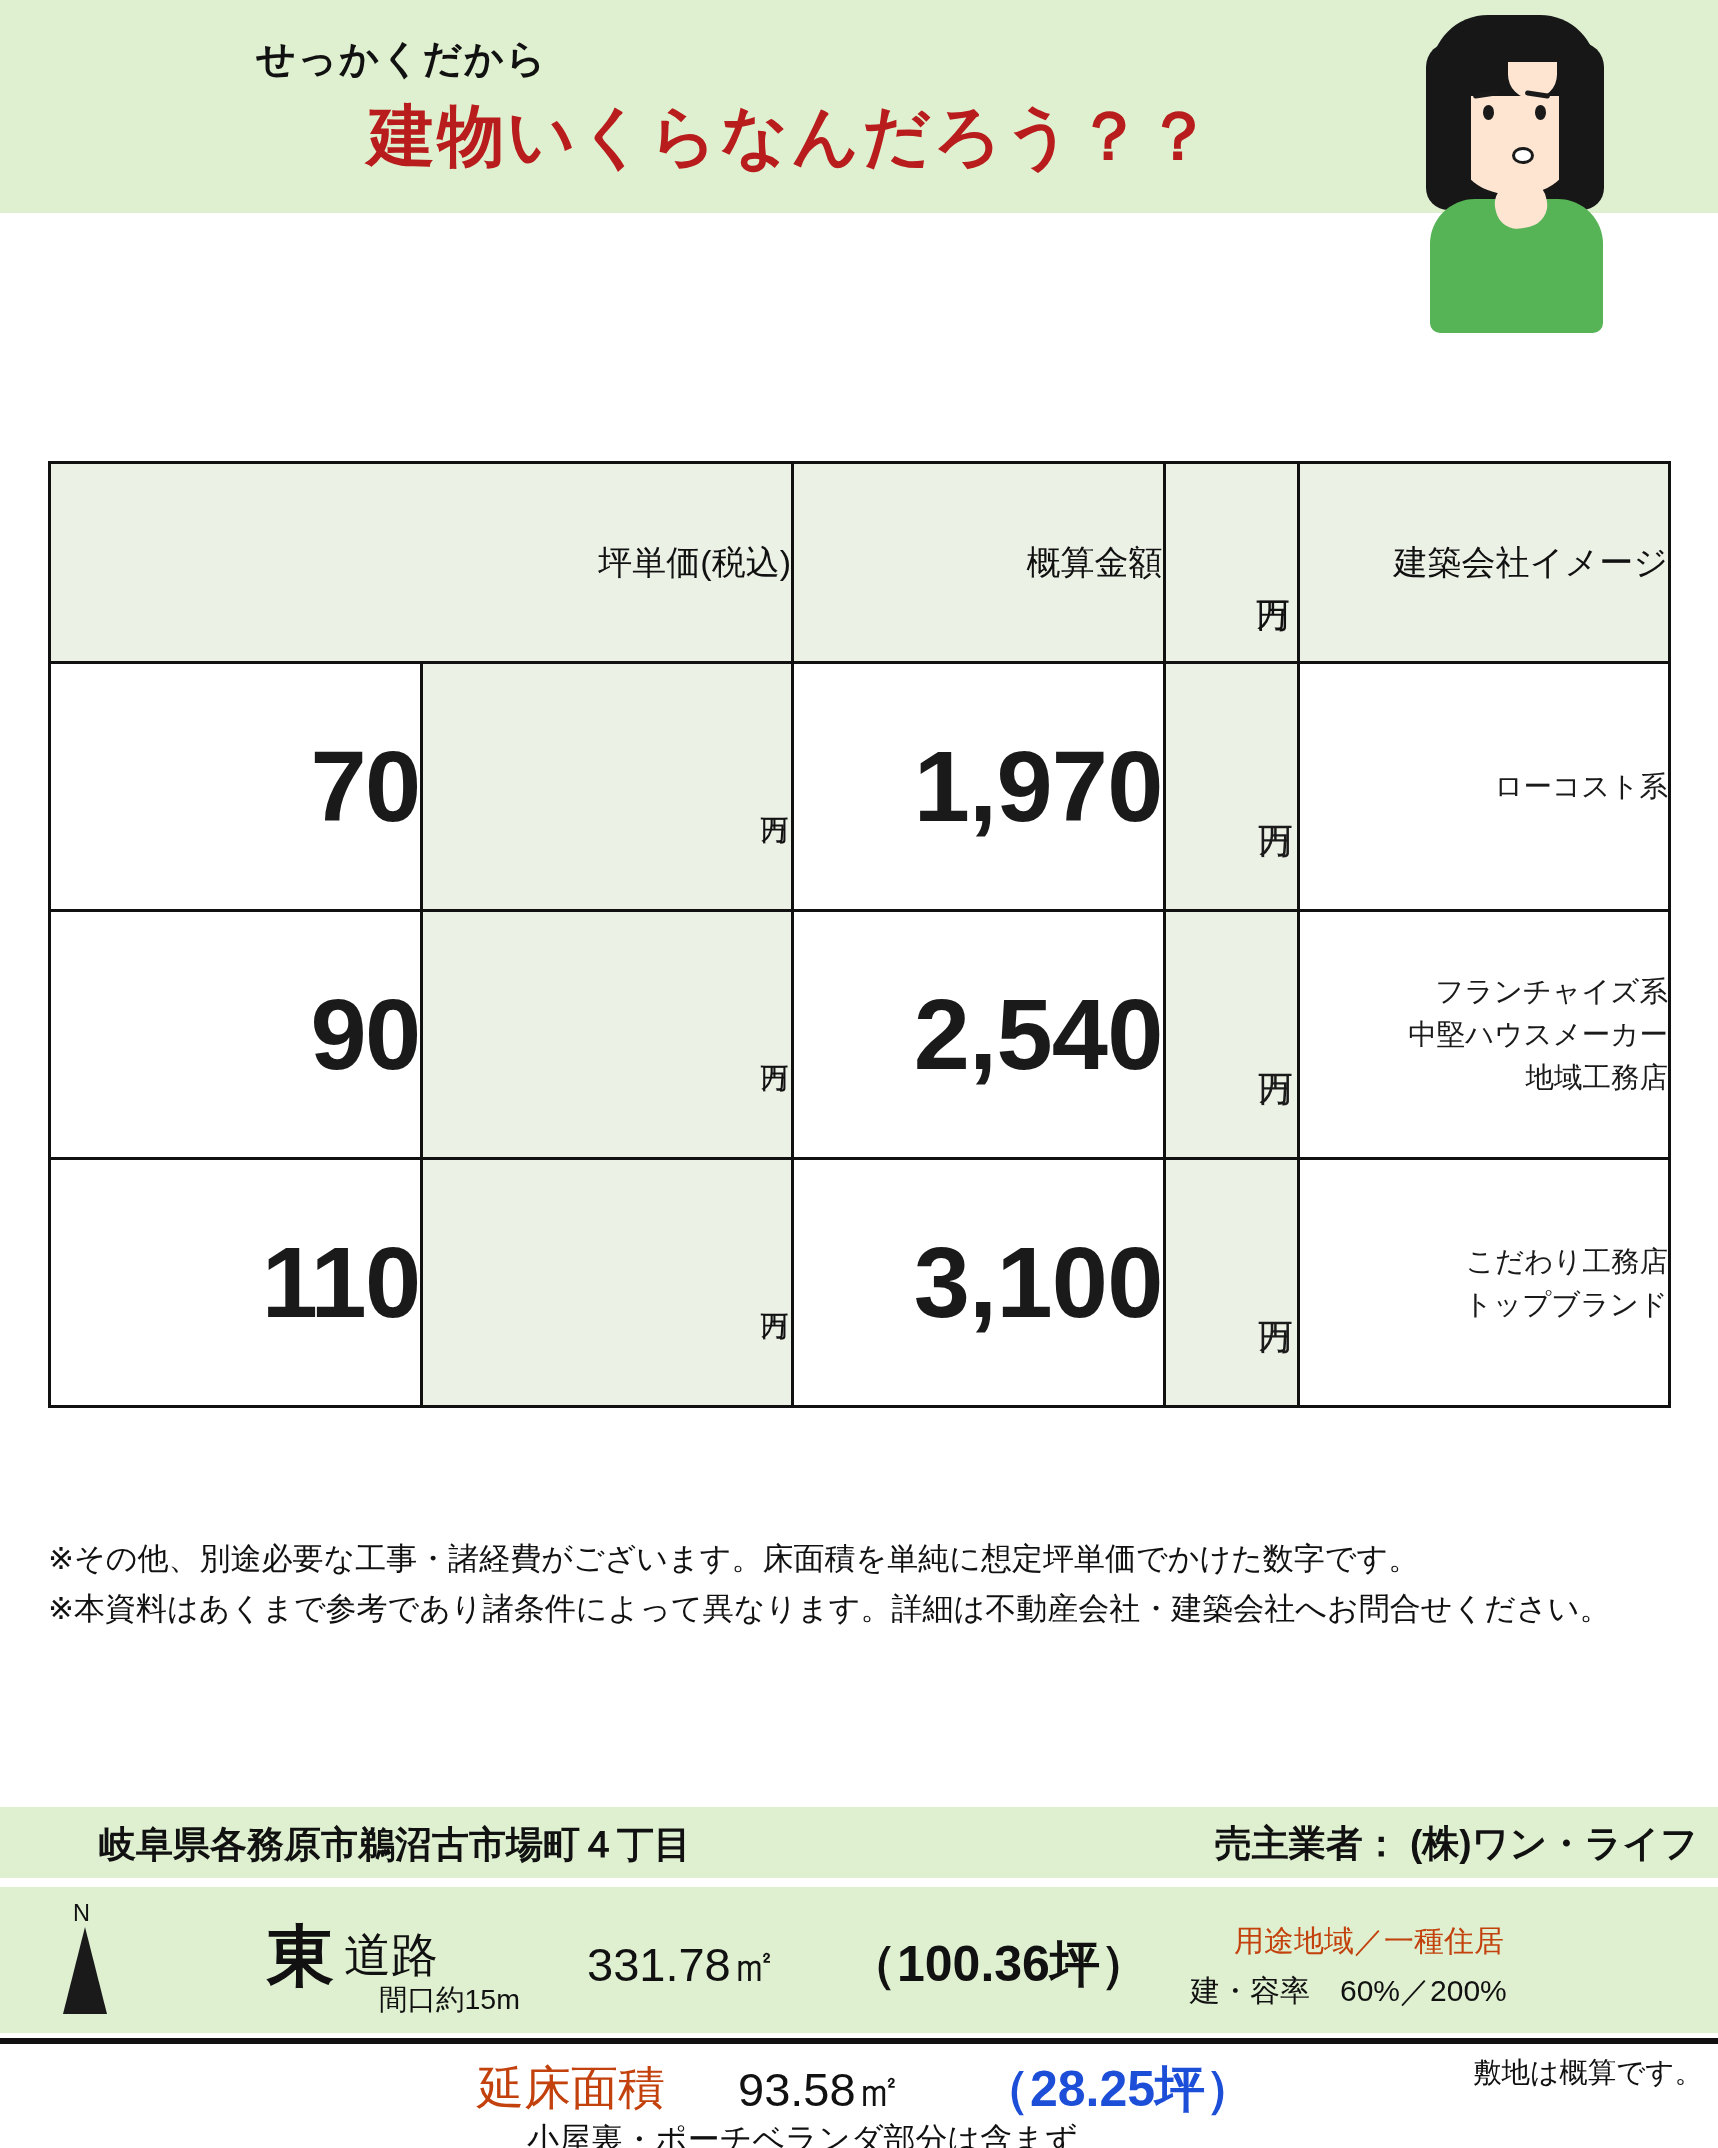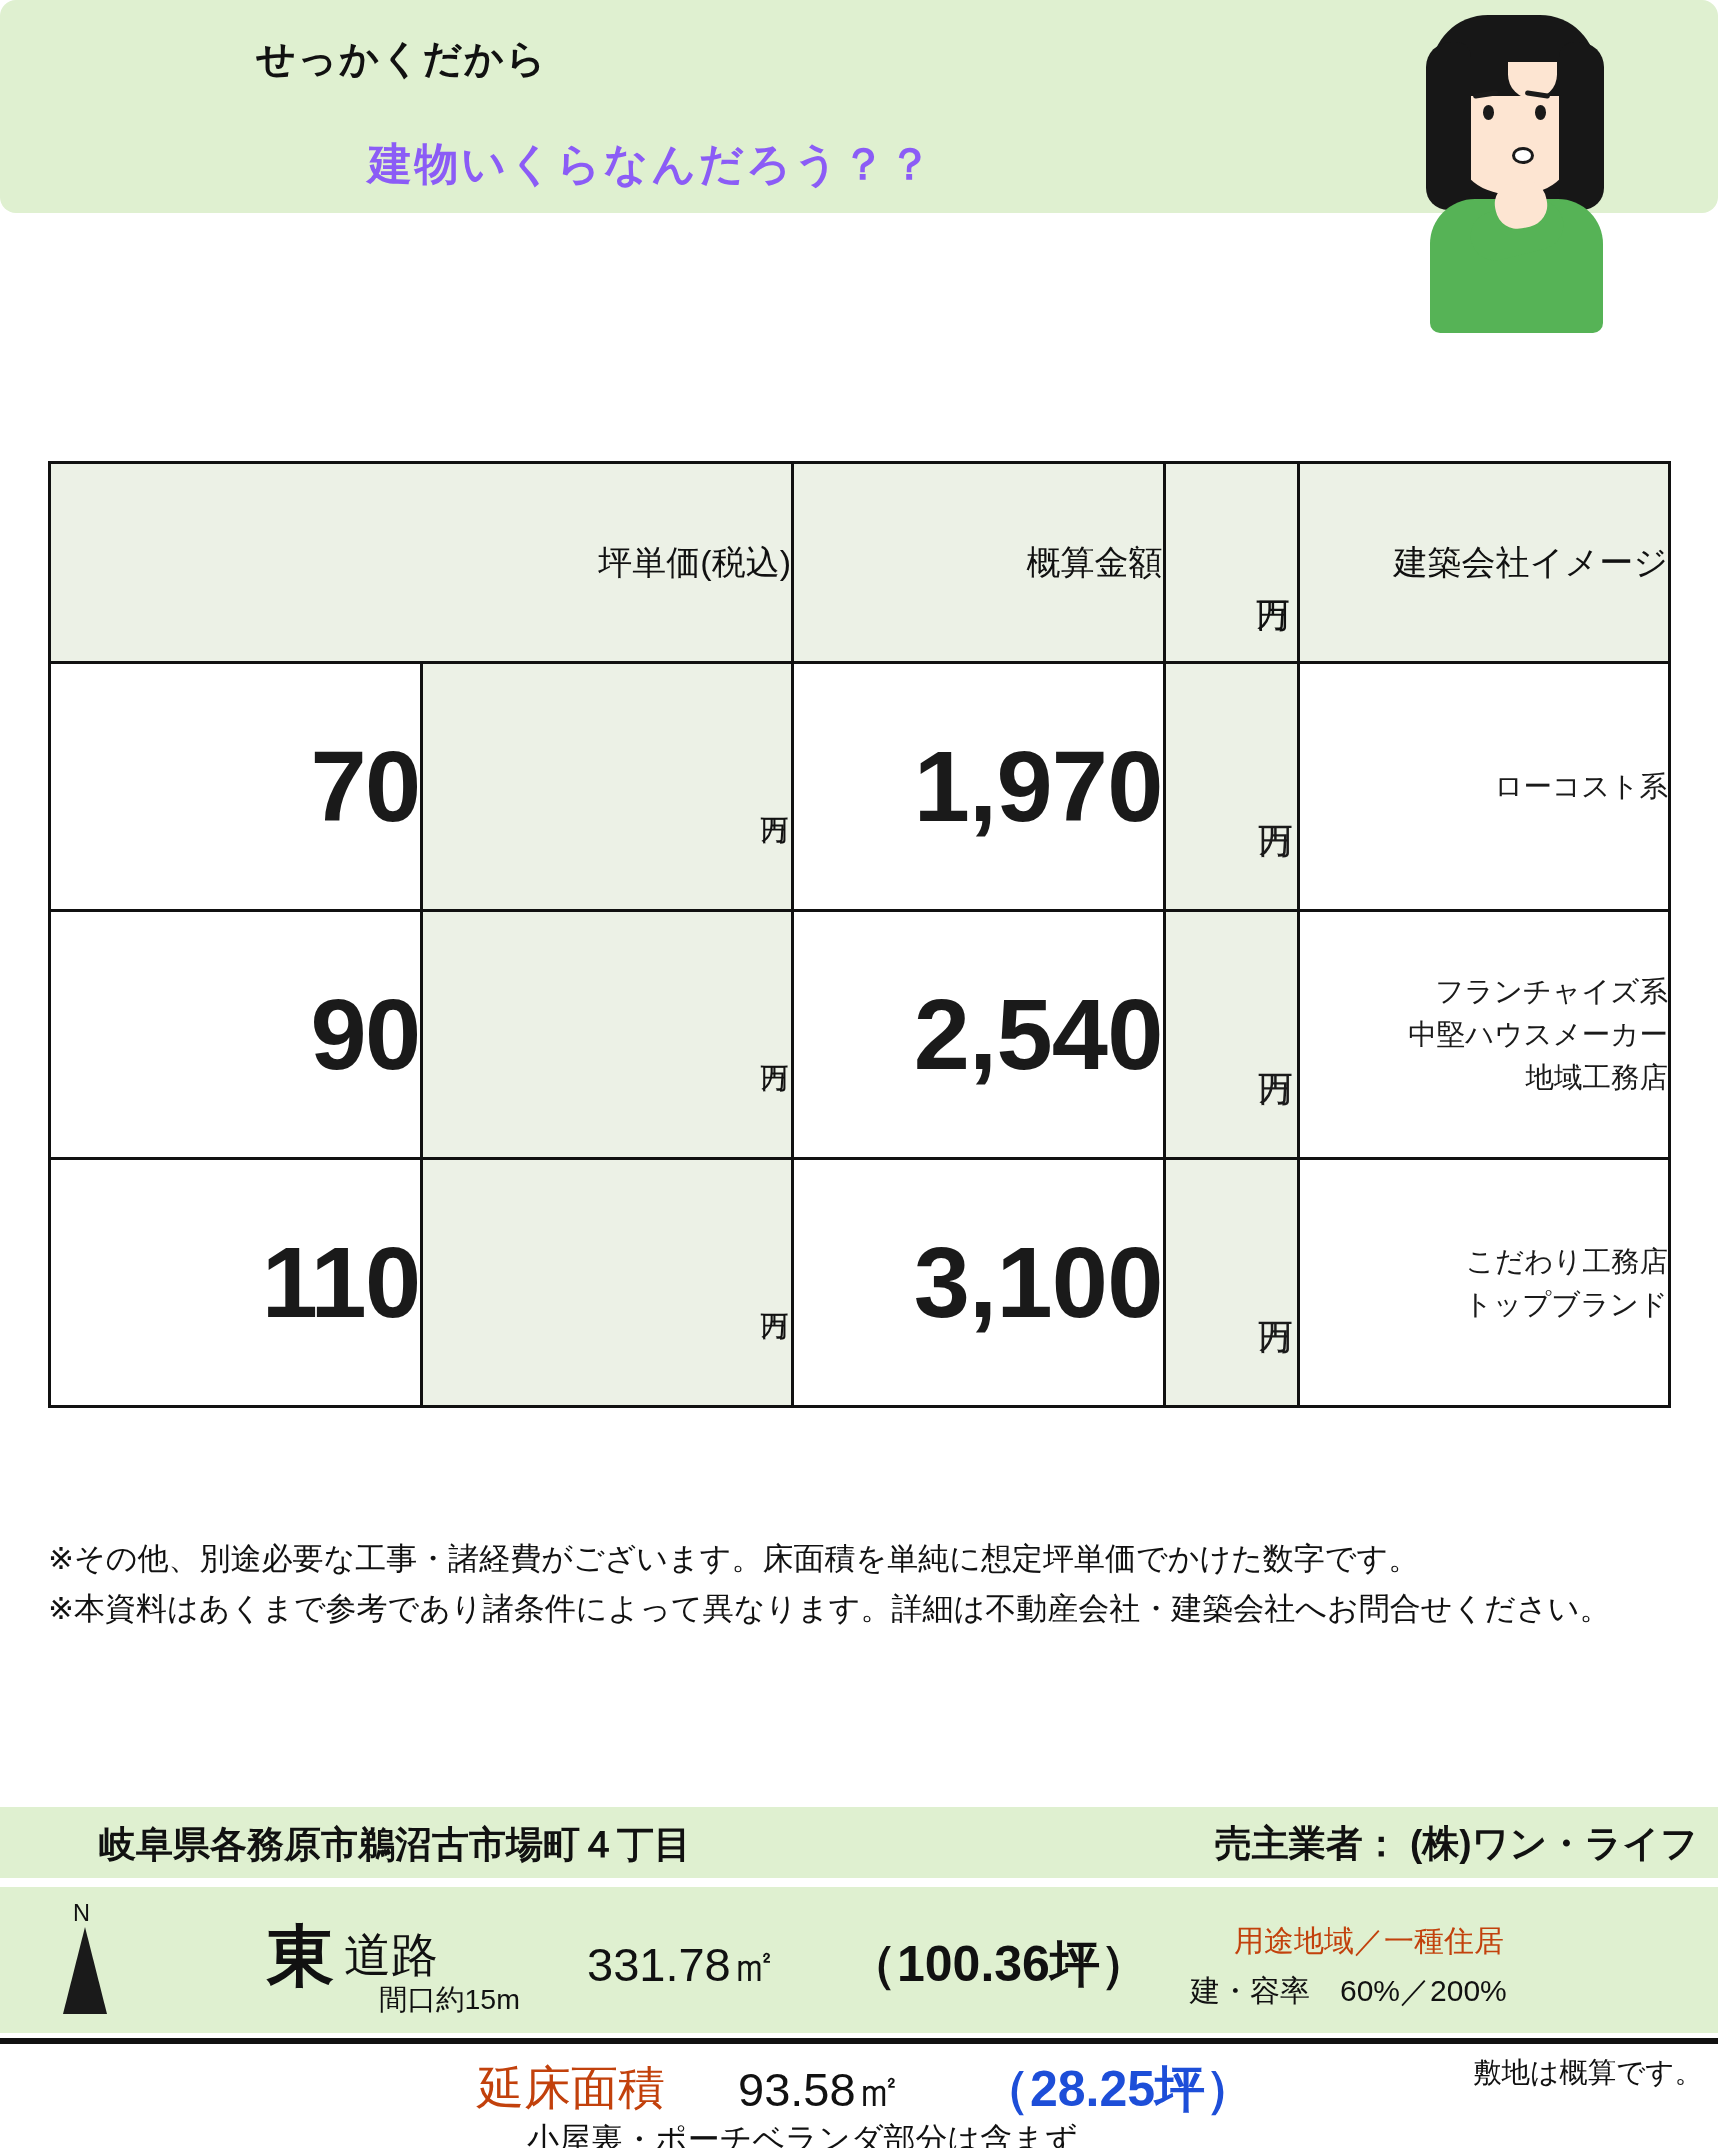--- a/index.html
+++ b/index.html
@@ -19,40 +19,38 @@
     overflow: hidden;
   }
 
   
   .header {
     position: relative;
     width: 1718px;
     height: 213px;
     background: #dff0d0;
     overflow: visible;
-    border-radius: 16px;
   }
   .header-sub {
     position: absolute;
     left: 256px;
     top: 32px;
     font-size: 39px;
     font-weight: 700;
     letter-spacing: 1.7px;
     color: #111;
   }
   .header-title {
     position: absolute;
     left: 368px;
     top: 91px;
-    font-size: 44px;
+    font-size: 67px;
     font-weight: 900;
     letter-spacing: 2.5px;
-    color: #8b5cf6;
-    margin-top: 44px;
+    color: #b91c1c;
   }
 
   
   .person {
     position: absolute;
     left: 1418px;
     top: 8.4px;
     width: 201px;
     height: 336px;
   }

